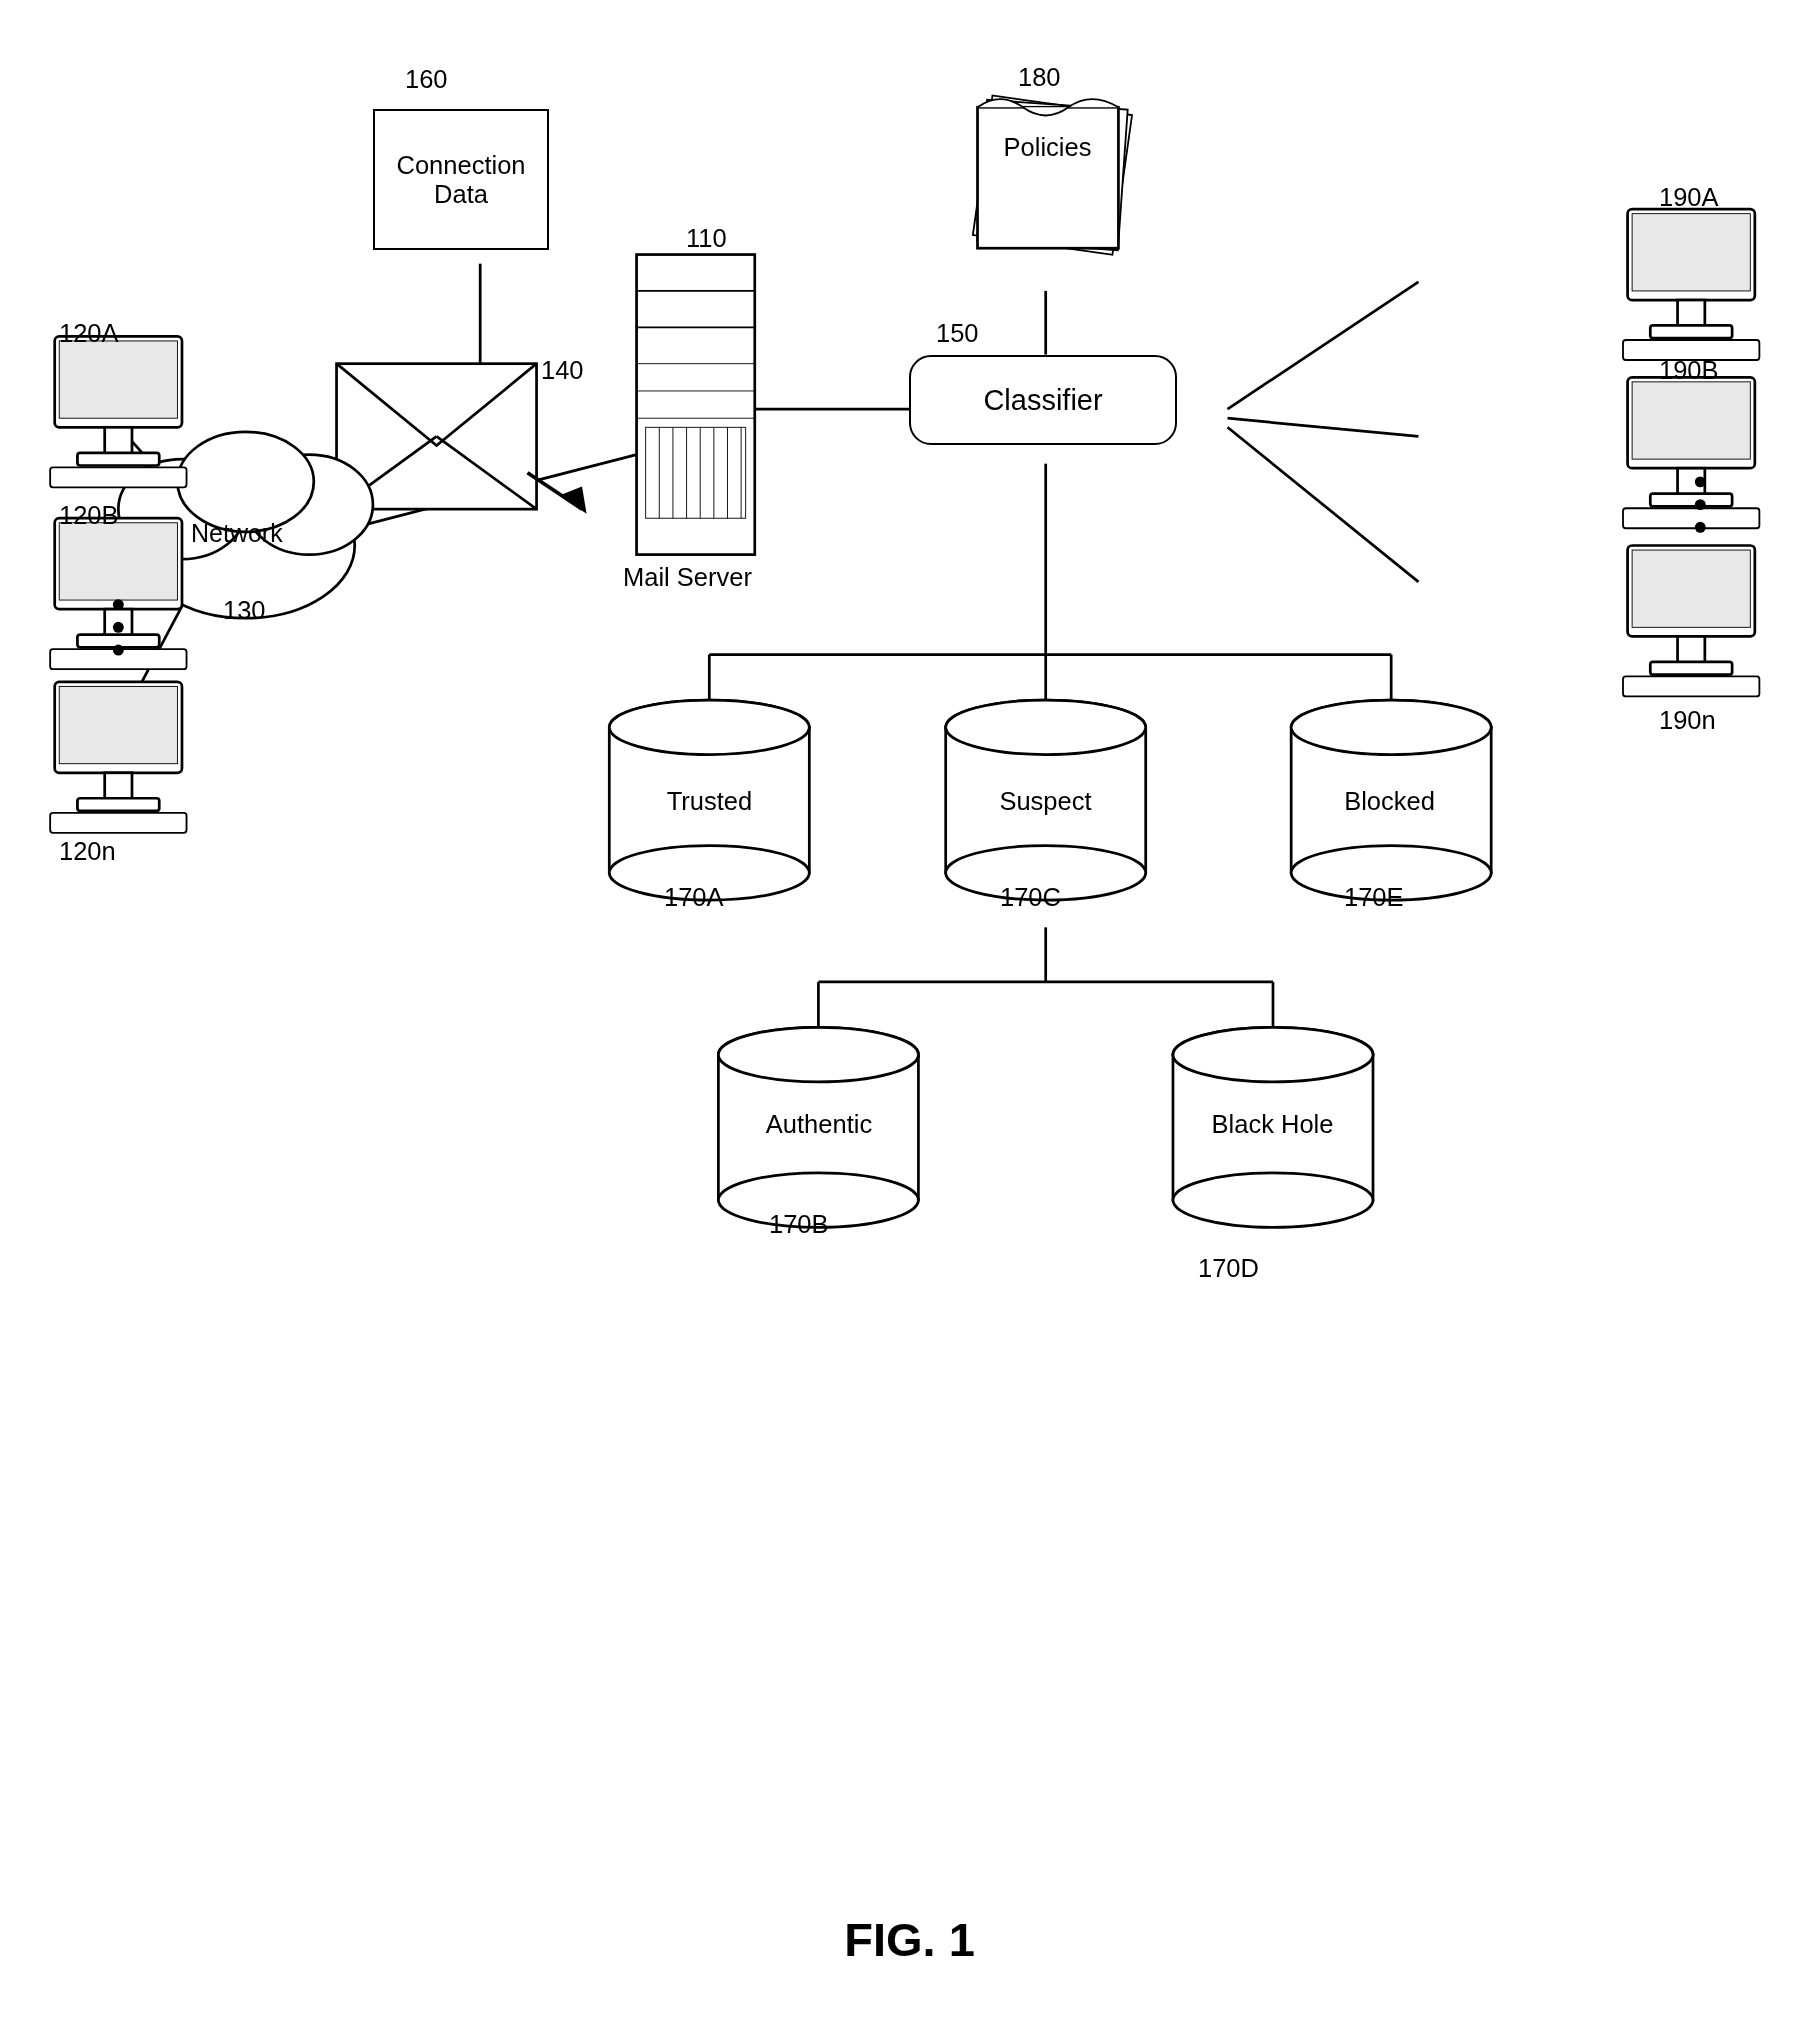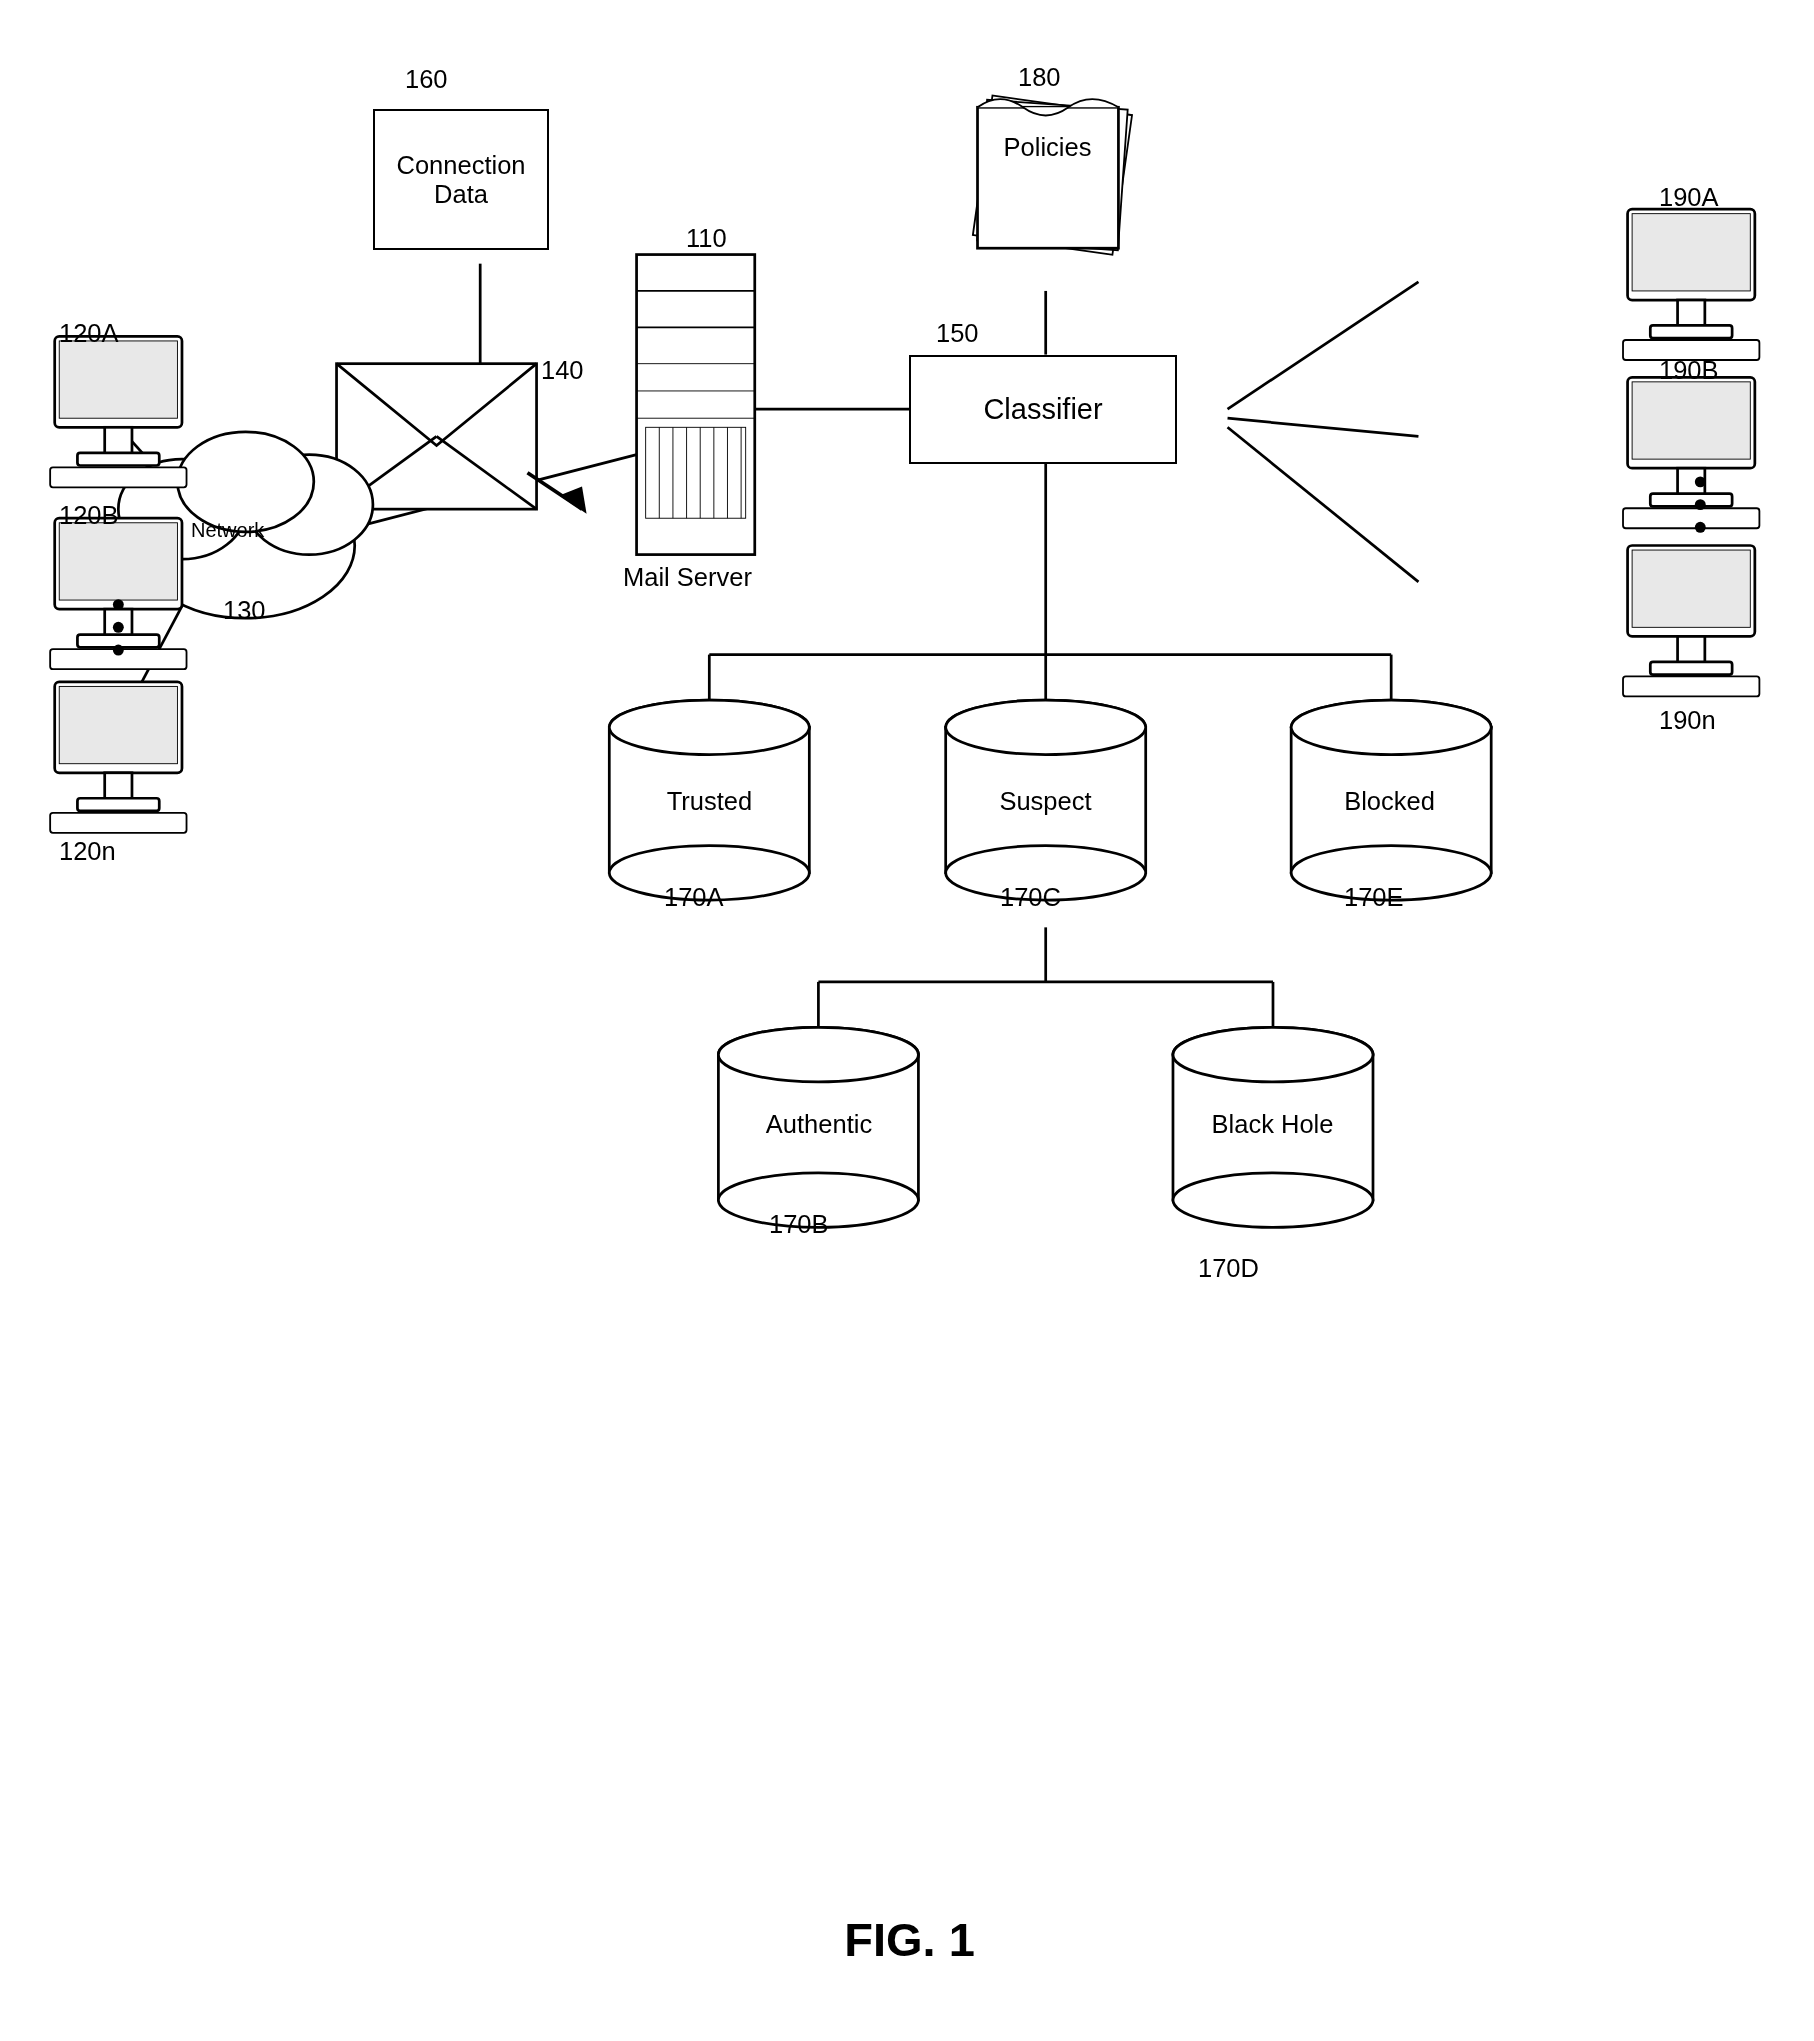--- a/index.html
+++ b/index.html
@@ -211,21 +211,21 @@
   </div>
 
   <div class="label" style="left:405px; top:64px; font-size:25.5px;">
     <span>160</span>
   </div>
 
   <div class="label" style="left:541px; top:355px; font-size:25.5px;">
     <span>140</span>
   </div>
 
-  <div class="label" style="left:191px; top:518px; font-size:20px;">
+  <div class="label" style="left:191px; top:518px; font-size:25px;">
     <span>Network</span>
   </div>
 
   <div class="label" style="left:223px; top:595px; font-size:25.5px;">
     <span>130</span>
   </div>
 
   <div class="label" style="left:623px; top:562px; font-size:25.5px; text-align:center;">
     <span>Mail Server</span>
   </div>
@@ -235,21 +235,21 @@
   </div>
 
   <div class="label" style="left:977px; top:132px; width:141px; font-size:25.5px;">
     <span>Policies</span>
   </div>
 
   <div class="label" style="left:1018px; top:62px; font-size:25.5px;">
     <span>180</span>
   </div>
 
-  <div class="box" style="left:909px; top:355px; width:268px; height:109px; font-size:29px;">
+  <div class="box" style="left:909px; top:355px; width:268px; height:90px; font-size:29px;border-radius:22px;">
     <span>Classifier</span>
   </div>
 
   <div class="label" style="left:936px; top:318px; font-size:25.5px;">
     <span>150</span>
   </div>
 
   <div class="label" style="left:655px; top:786px; width:109px; font-size:25.5px;">
     <span>Trusted</span>
   </div>

